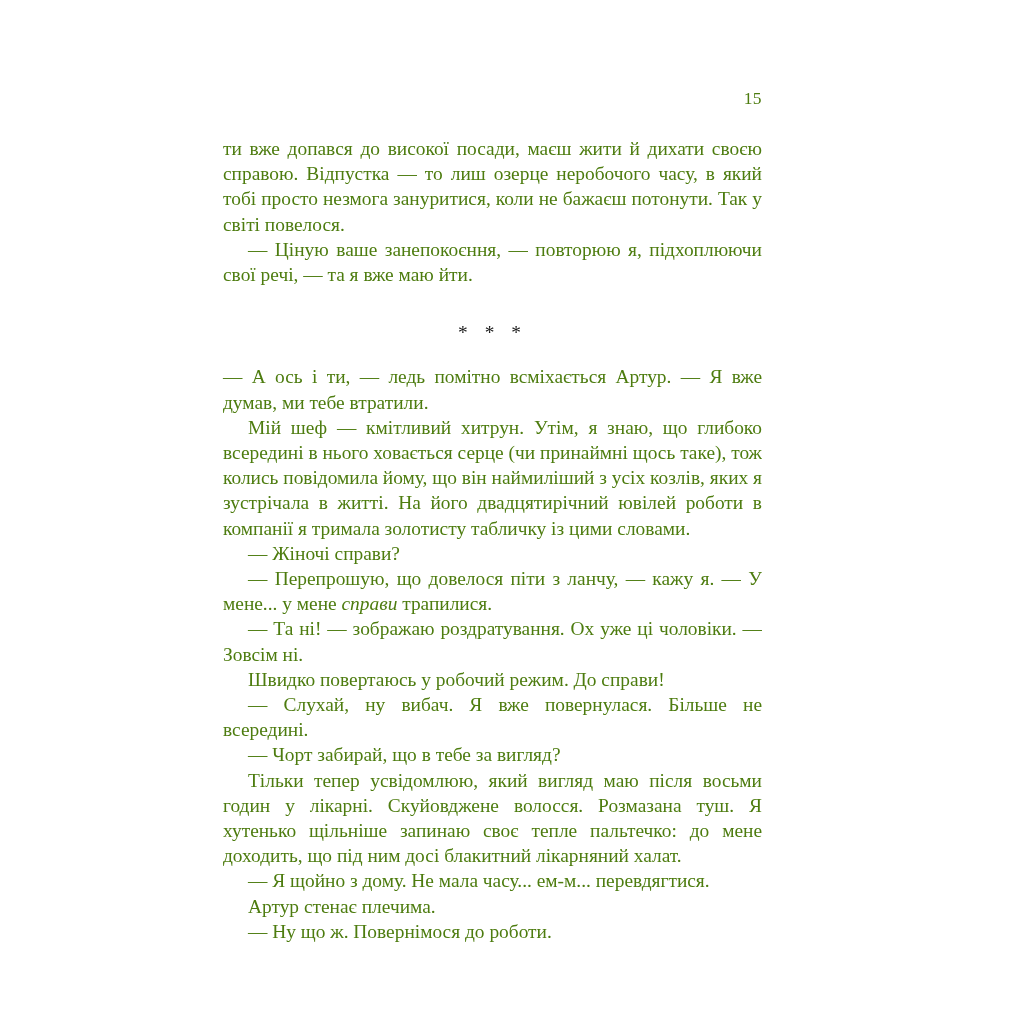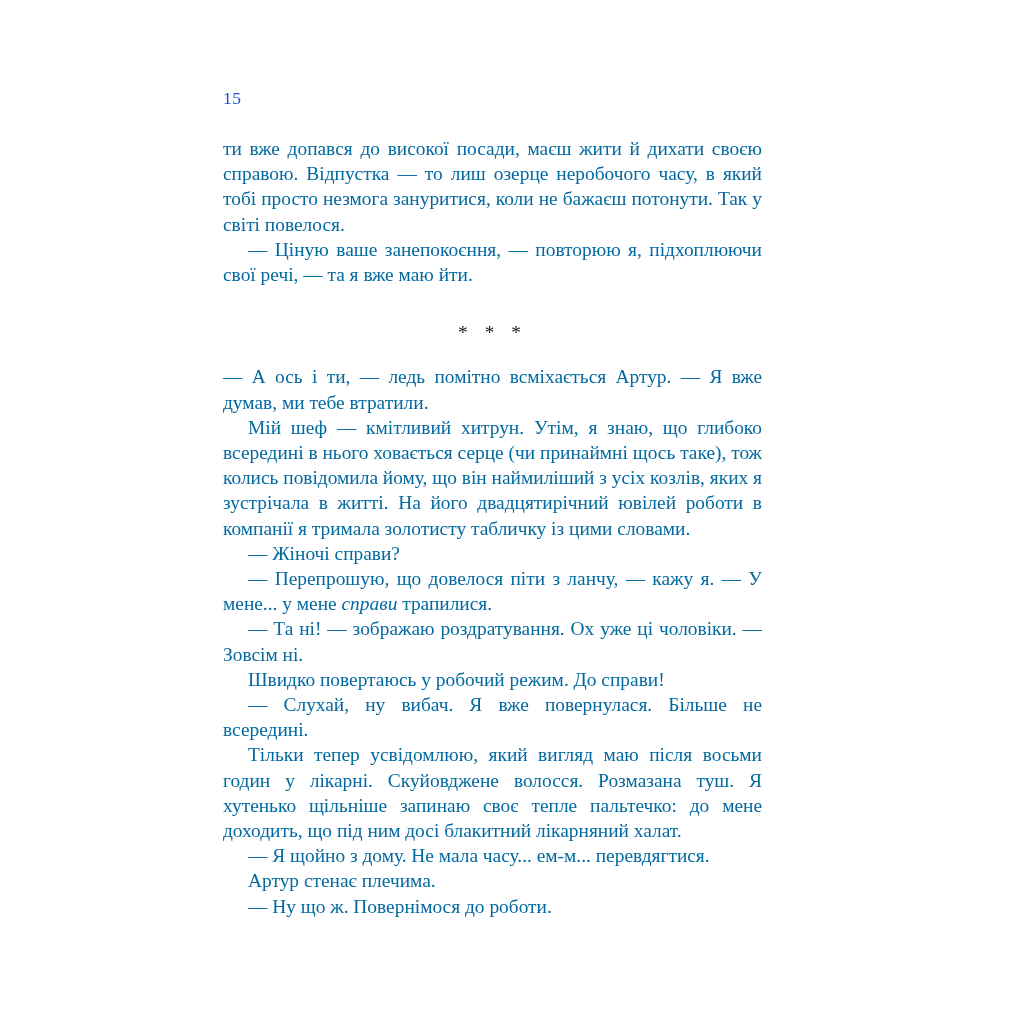--- a/index.html
+++ b/index.html
@@ -20,40 +20,40 @@
     width: 1024px;
     height: 1024px;
     box-sizing: border-box;
   }
 
   .folio {
     position: absolute;
     left: 223px;
     top: 88px;
     width: 539px;
-    text-align: left;
+    text-align: right;
     font-size: 17.5px;
     letter-spacing: 0.4px;
-    color: #1d4ed8;
+    color: #4d7c0f;
   }
 
   .text-block {
     position: absolute;
     left: 223px;
     top: 136px;
     width: 539px;
   }
 
   p.para {
     margin: 0;
     font-size: 19.4px;
     line-height: 25.2px;
     text-align: justify;
     text-justify: inter-word;
-    color: #0369a1;
+    color: #4d7c0f;
     hyphens: manual;
     -webkit-hyphens: manual;
   }
 
   p.indent {
     text-indent: 25px;
   }
 
   p.noindent {
     text-indent: 0;
@@ -113,20 +113,21 @@
       <span>— Перепрошую, що довелося піти з ланчу, — кажу я. — У мене... у мене </span><em class="italic">справи</em><span> трапилися.</span>
     </p>
 
     <p class="para indent last-line-left">— Та ні! — зображаю роздратування. Ох уже ці чоловіки. — Зовсім ні.</p>
 
     <p class="para indent last-line-left">Швидко повертаюсь у робочий режим. До справи!</p>
 
     <p class="para indent last-line-left">— Слухай, ну вибач. Я вже повернулася. Більше не всередині.</p>
 
 
+    <p class="para indent last-line-left">— Чорт забирай, що в тебе за вигляд?</p>
 
     <p class="para indent last-line-left">Тільки тепер усвідомлюю, який вигляд маю після восьми годин у лікарні. Скуйовджене волосся. Розмазана туш. Я хутенько щільніше запинаю своє тепле пальтечко: до мене доходить, що під ним досі блакитний лікарняний халат.</p>
 
     <p class="para indent last-line-left">— Я щойно з дому. Не мала часу... ем-м... перевдягтися.</p>
 
     <p class="para indent last-line-left">Артур стенає плечима.</p>
 
     <p class="para indent last-line-left">— Ну що ж. Повернімося до роботи.</p>
 
   </div>

